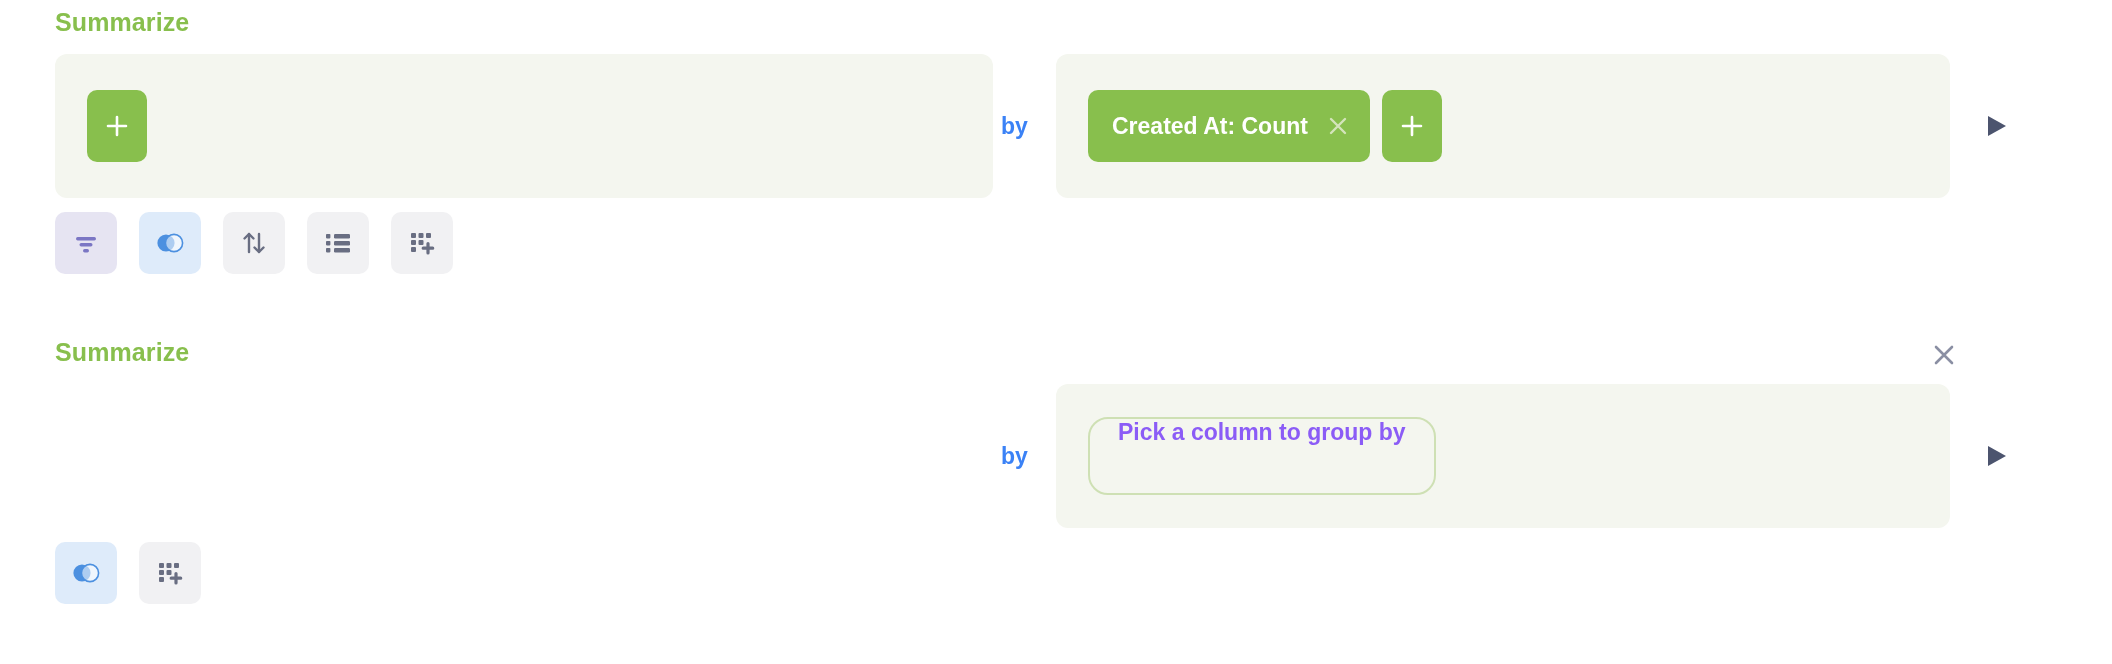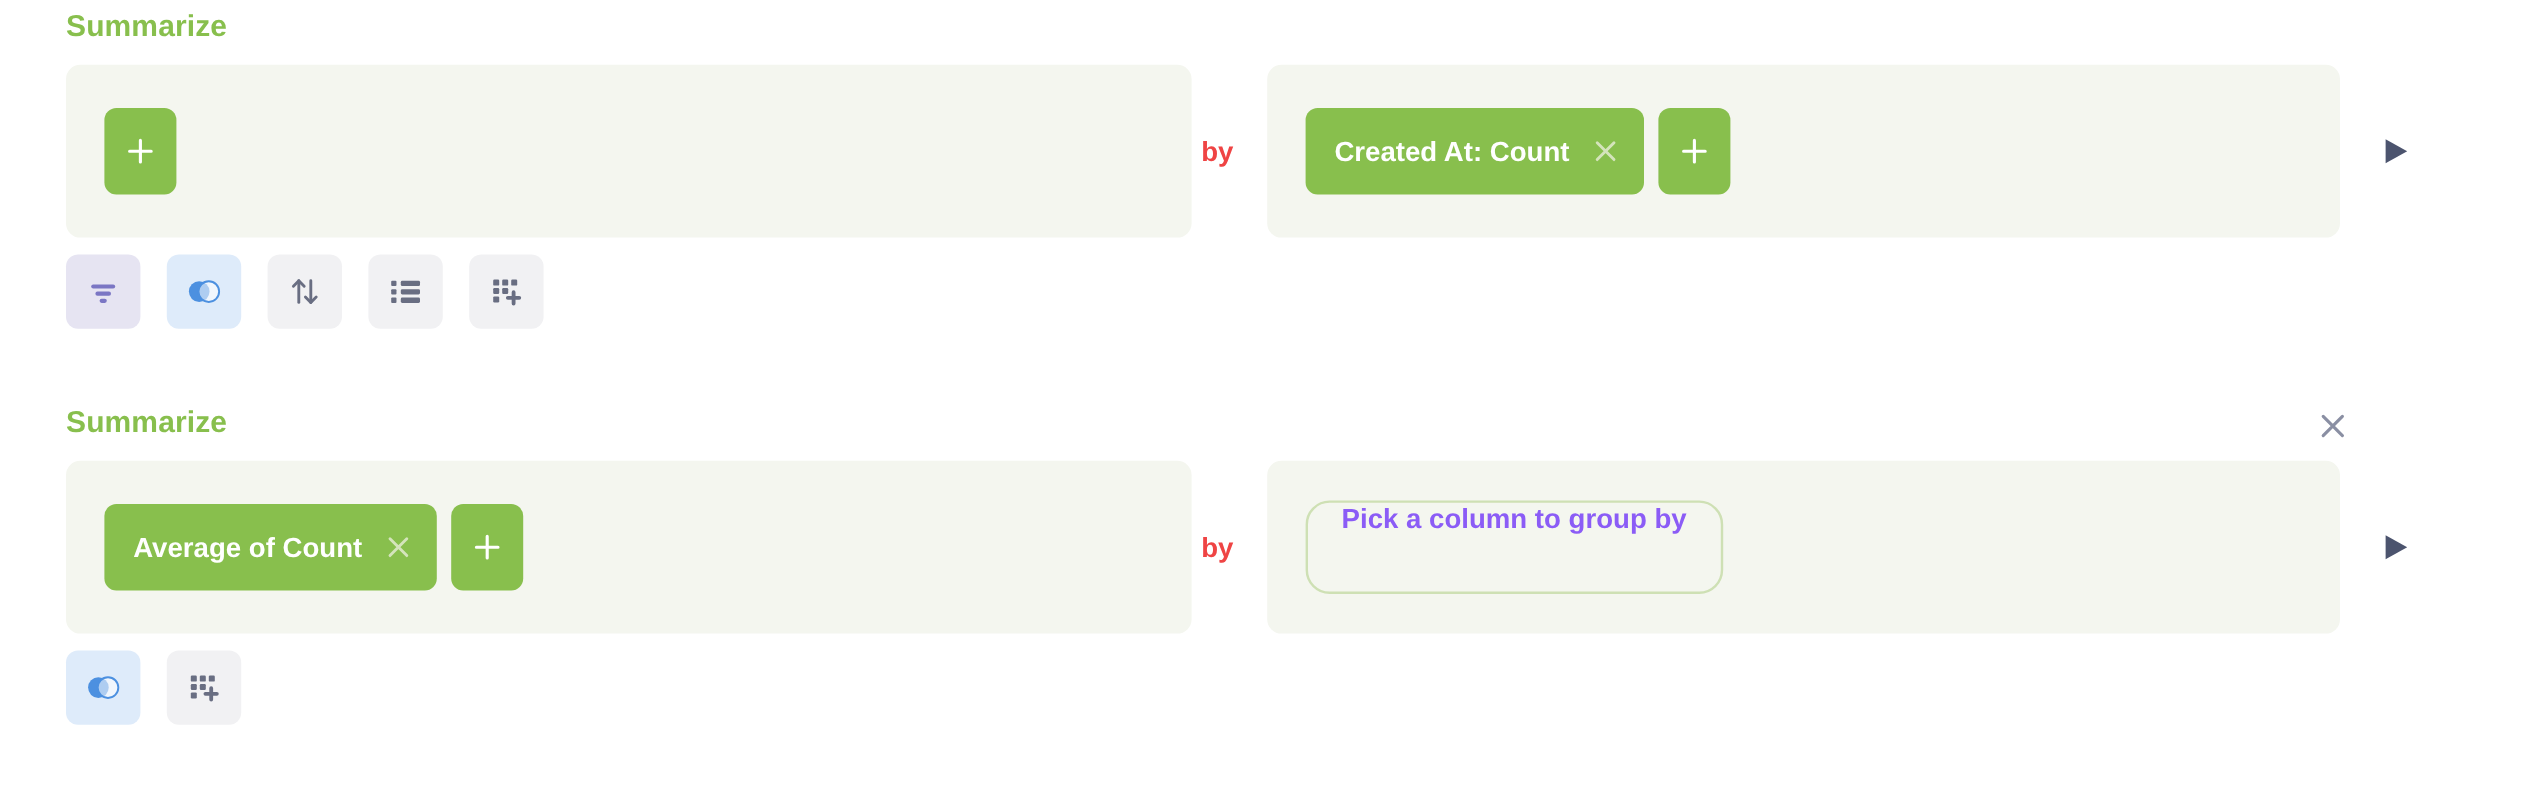--- a/index.html
+++ b/index.html
@@ -75,21 +75,21 @@
   .panel-right { left: 1056px; width: 894px; }
 
   .by-label {
     position: absolute;
     left: 1001px;
     top: 0;
     height: 144px;
     line-height: 144px;
     font-size: 23px;
     font-weight: bold;
-    color: #ef4444;
+    color: #3b82f6;
   }
 
   
   .pill {
     display: inline-flex;
     align-items: center;
     height: 72px;
     background: #88BF4D;
     border-radius: 10px;
     padding: 0 20px 0 24px;
@@ -309,37 +309,20 @@
         <span>
           <svg width="26" height="26" viewBox="0 0 26 26" aria-hidden="true">
             <path d="M5 5 L21 21 M21 5 L5 21" stroke="#8A8FA3" stroke-width="2.6" stroke-linecap="round" fill="none"></path>
           </svg>
         </span>
       </span>
     </div>
 
     <div class="clause-row">
 
-      <div class="panel panel-left">
-        <div class="pill">
-          <span class="pill-label">Average of Count</span>
-          <span class="pill-x">
-            <svg width="22" height="22" viewBox="0 0 22 22" aria-hidden="true">
-              <path d="M4 4 L18 18 M18 4 L4 18" stroke="#D4E4BB" stroke-width="2.4" stroke-linecap="round" fill="none"></path>
-            </svg>
-          </span>
-        </div>
-        <div class="pill-add">
-          <span>
-            <svg width="26" height="26" viewBox="0 0 26 26" aria-hidden="true">
-              <path d="M13 4 L13 22 M4 13 L22 13" stroke="#ffffff" stroke-width="2.6" stroke-linecap="round" fill="none"></path>
-            </svg>
-          </span>
-        </div>
-      </div>
 
       <span class="by-label">by</span>
 
       <div class="panel panel-right">
         <div class="placeholder-pill">
           <span>Pick a column to group by</span>
         </div>
       </div>
 
       <div class="run-button">

